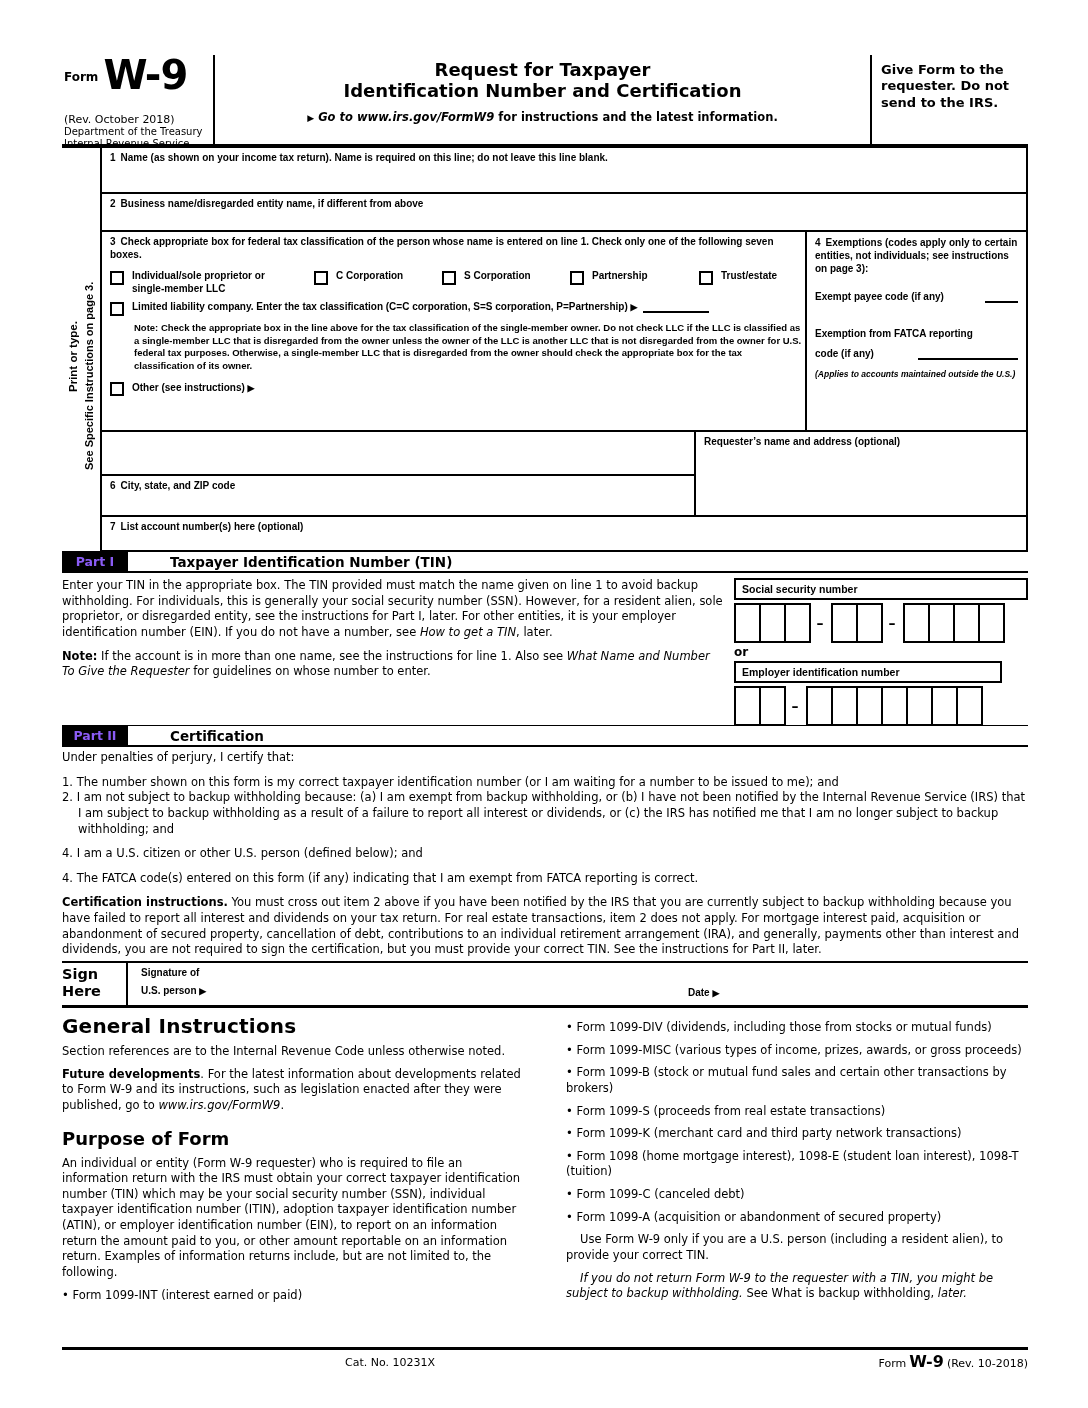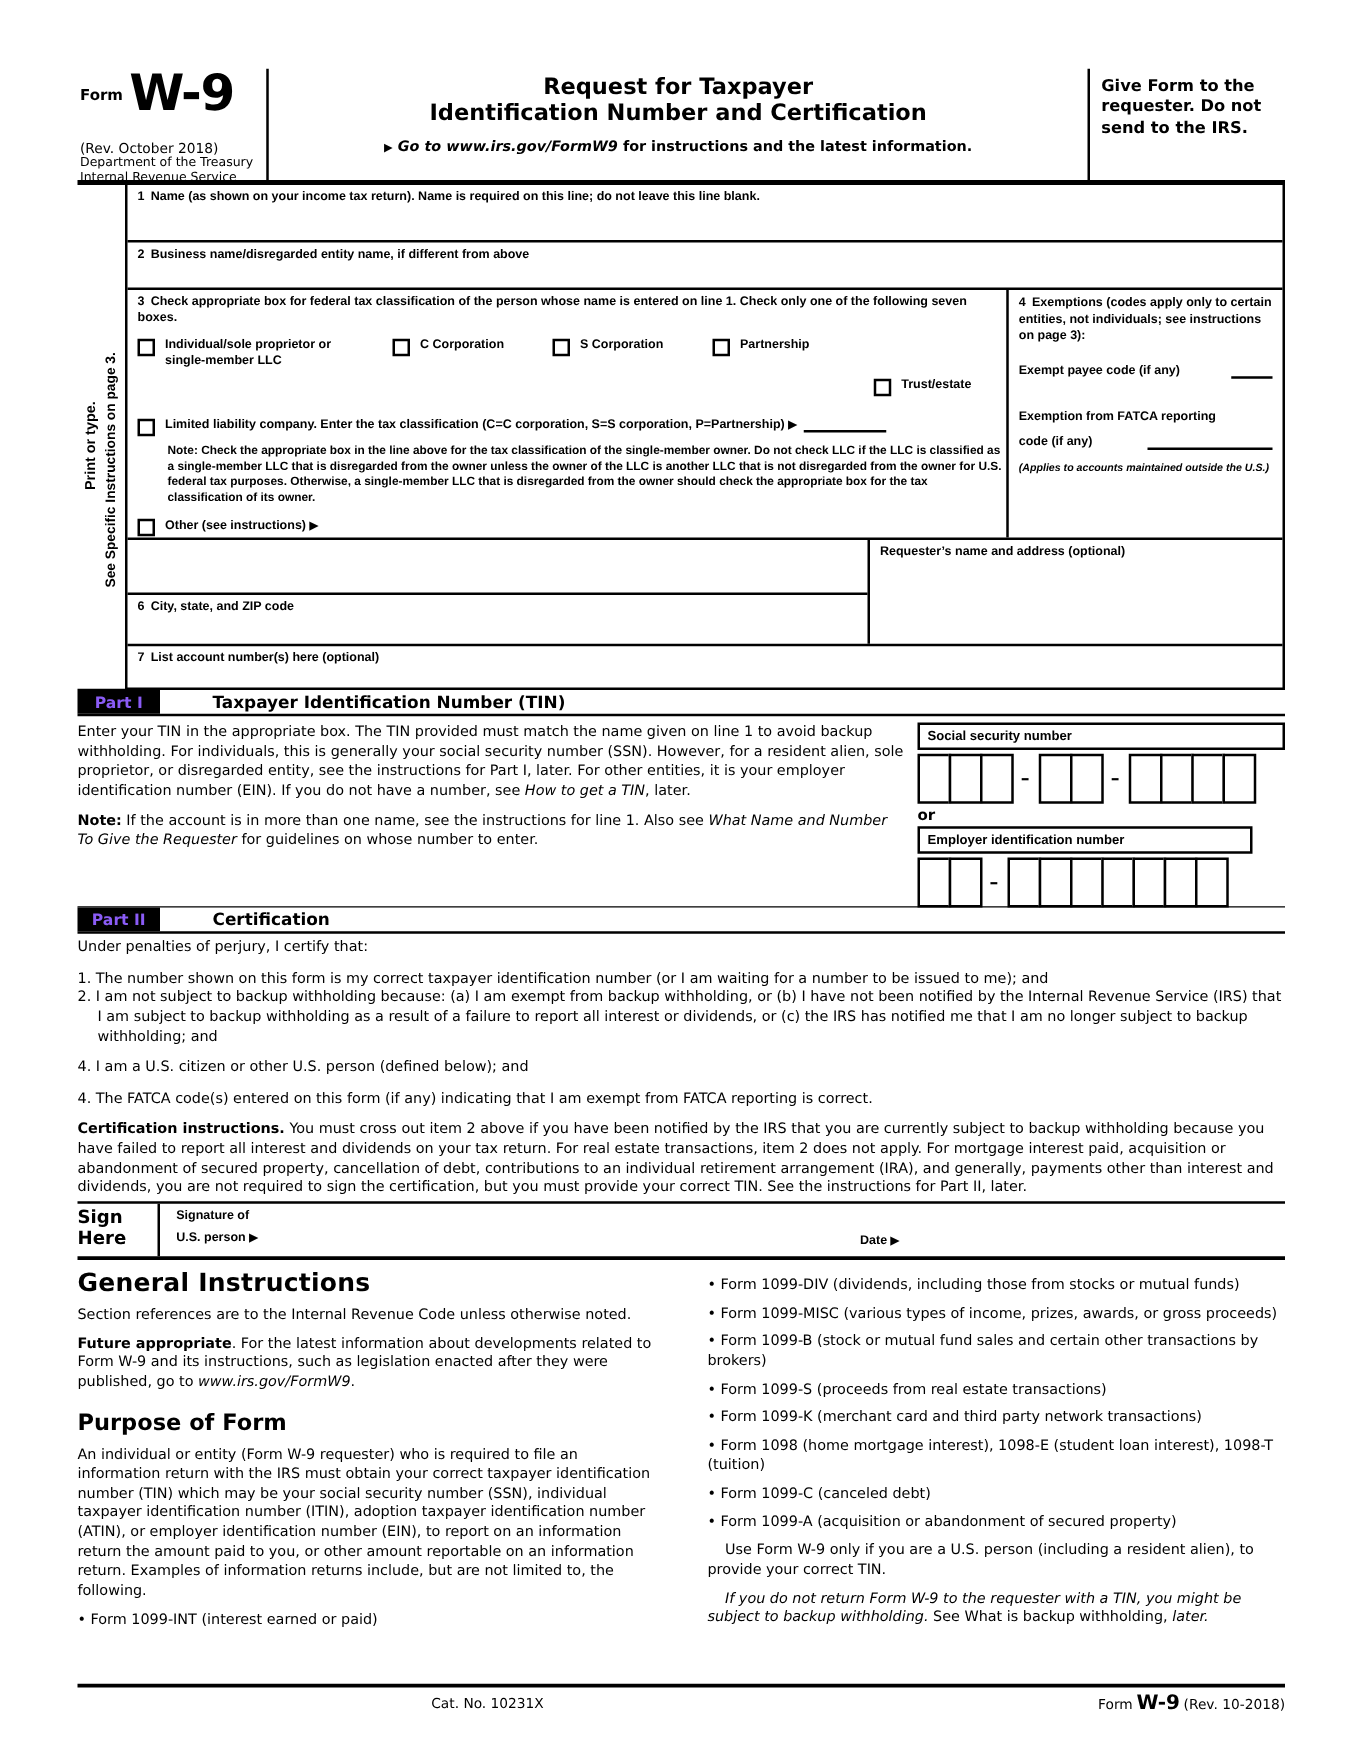--- a/index.html
+++ b/index.html
@@ -30,22 +30,22 @@
   .row { padding:3px 8px; }
   .r1 { height:46px; border-bottom:2px solid #000; }
   .r2 { height:38px; border-bottom:2px solid #000; }
   .r3wrap { display:flex; height:200px; border-bottom:2px solid #000; }
   .r3left { width:705px; border-right:2px solid #000; padding:3px 8px; }
   .r3right { flex:1; padding:4px 8px; }
   .cbrow { display:flex; margin-top:9px; }
   .cbitem { display:flex; align-items:flex-start; }
   .cb { width:14px; height:14px; border:2px solid #000; flex:none; margin-top:1px; }
   .cblab { margin-left:8px; font-family:"Liberation Sans", sans-serif; font-weight:bold; font-size:10px; line-height:1.25; }
-  .w1{width:204px;} .w2{width:128px;} .w3{width:128px;} .w4{width:129px;} .w5{flex:1;margin-top:32px;}
-  .llcrow { display:flex; align-items:flex-start; margin-top:17px; }
+  .w1{width:204px;} .w2{width:128px;} .w3{width:128px;} .w4{width:129px;} .w5{flex:1;}
+  .llcrow { display:flex; align-items:flex-start; margin-top:6px; }
   .blank { display:inline-block; border-bottom:2px solid #000; height:12px; }
   .note3 { margin:6px 0 0 24px; font-size:9.5px; line-height:1.32; font-family:"Liberation Sans", sans-serif; font-weight:bold; width:668px; }
   .otherrow { display:flex; align-items:center; margin-top:9px; }
   .arrow { font-size:9px; }
   .b4gap1 { height:15px; } .b4gap2 { height:24px; }
   .inline-flex-row { display:flex; align-items:flex-end;gap:36px; }
   .applies { font-size:8.5px; font-style:italic; font-family:"Liberation Sans", sans-serif; font-weight:bold; margin-top:9px; }
   .r56 { display:flex; border-bottom:2px solid #000; height:85px; }
   .r56left { width:592px; display:flex; flex-direction:column; }
   .r5 { height:44px; border-bottom:2px solid #000; padding:3px 8px; }
@@ -307,21 +307,21 @@
       <div class="datecol"><span>Date </span><span class="arrow">▶</span>
         <span style="display:inline-block; width:180px;"></span>
       </div>
     </div>
   </div>
 
   <div class="abs instr">
     <div class="icol-l">
       <div class="h1">General Instructions</div>
       <p class="ip first">Section references are to the Internal Revenue Code unless otherwise noted.</p>
-      <p class="ip"><span class="bold">Future appropriate</span><span>. For the latest information about developments related to Form W-9 and its instructions, such as legislation enacted after they were published, go to </span><span class="it">www.irs.gov/FormW9</span><span>.</span></p>
+      <p class="ip"><span class="bold">Future developments</span><span>. For the latest information about developments related to Form W-9 and its instructions, such as legislation enacted after they were published, go to </span><span class="it">www.irs.gov/FormW9</span><span>.</span></p>
       <div class="h2">Purpose of Form</div>
       <p class="ip">An individual or entity (Form W-9 requester) who is required to file an information return with the IRS must obtain your correct taxpayer identification number (TIN) which may be your social security number (SSN), individual taxpayer identification number (ITIN), adoption taxpayer identification number (ATIN), or employer identification number (EIN), to report on an information return the amount paid to you, or other amount reportable on an information return. Examples of information returns include, but are not limited to, the following.</p>
       <p class="ip">• Form 1099-INT (interest earned or paid)</p>
     </div>
     <div class="icol-r">
       <p class="ip first">• Form 1099-DIV (dividends, including those from stocks or mutual funds)</p>
       <p class="ip">• Form 1099-MISC (various types of income, prizes, awards, or gross proceeds)</p>
       <p class="ip">• Form 1099-B (stock or mutual fund sales and certain other transactions by brokers)</p>
       <p class="ip">• Form 1099-S (proceeds from real estate transactions)</p>
       <p class="ip">• Form 1099-K (merchant card and third party network transactions)</p>

